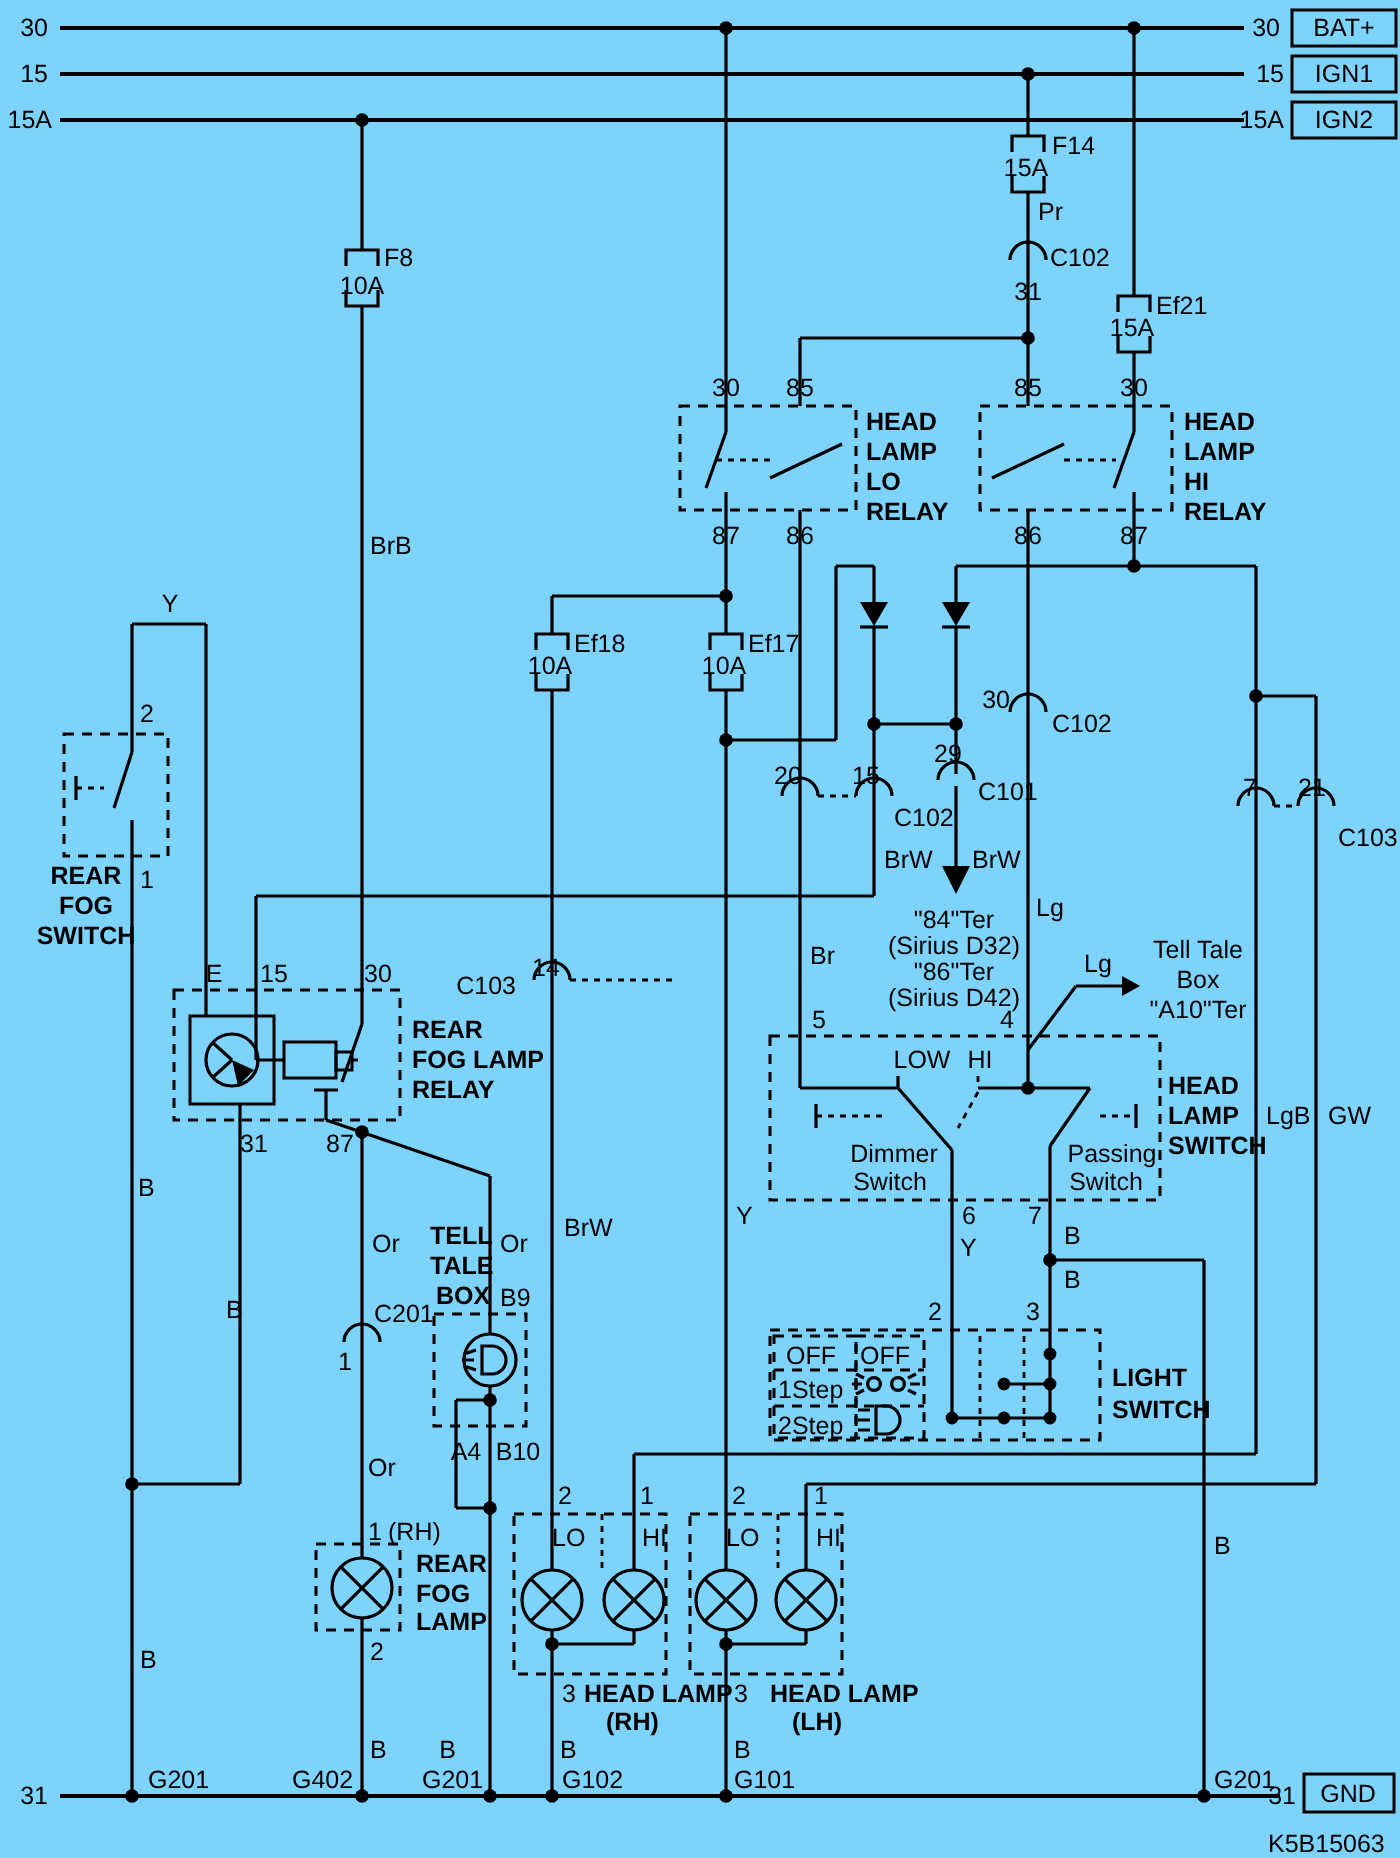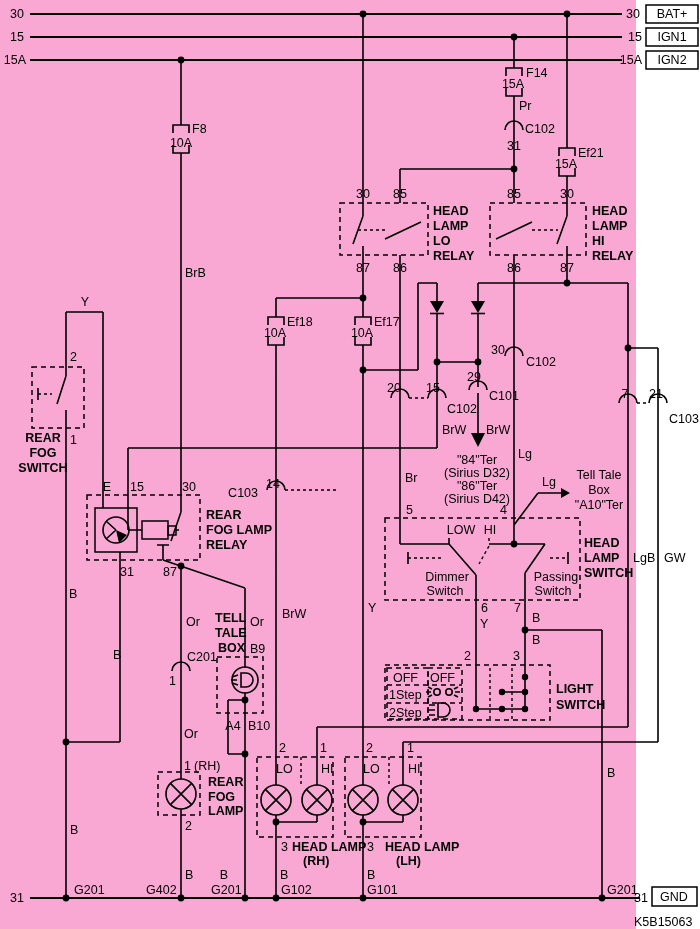--- a/index.html
+++ b/index.html
@@ -1,16 +1,16 @@
 <!DOCTYPE html>
 <html><head>
 <meta charset="utf-8">
 <style>
   html,body{margin:0;padding:0;background:#fff;}
-  .stage{width:636px;height:929px;position:relative;background:#f9a8d4;}
+  .stage{width:700px;height:929px;position:relative;background:#7dd3fc;}
   svg{display:block;}
   svg text{font-family:"Liberation Sans","DejaVu Sans",sans-serif;font-size:12.5px;fill:#000;}
   svg text.b{font-weight:bold;}
   .wire{stroke:#000;stroke-width:1.6;fill:none;}
   .bus{stroke:#000;stroke-width:2;fill:none;}
   .dash{stroke:#000;stroke-width:1.5;fill:none;stroke-dasharray:5 4;}
   .dash2{stroke:#000;stroke-width:1.4;fill:none;stroke-dasharray:3 3;}
   .sym{stroke:#000;stroke-width:1.6;fill:none;}
   .fill{fill:#000;stroke:none;}
   .box{stroke:#000;stroke-width:1.5;fill:none;}

